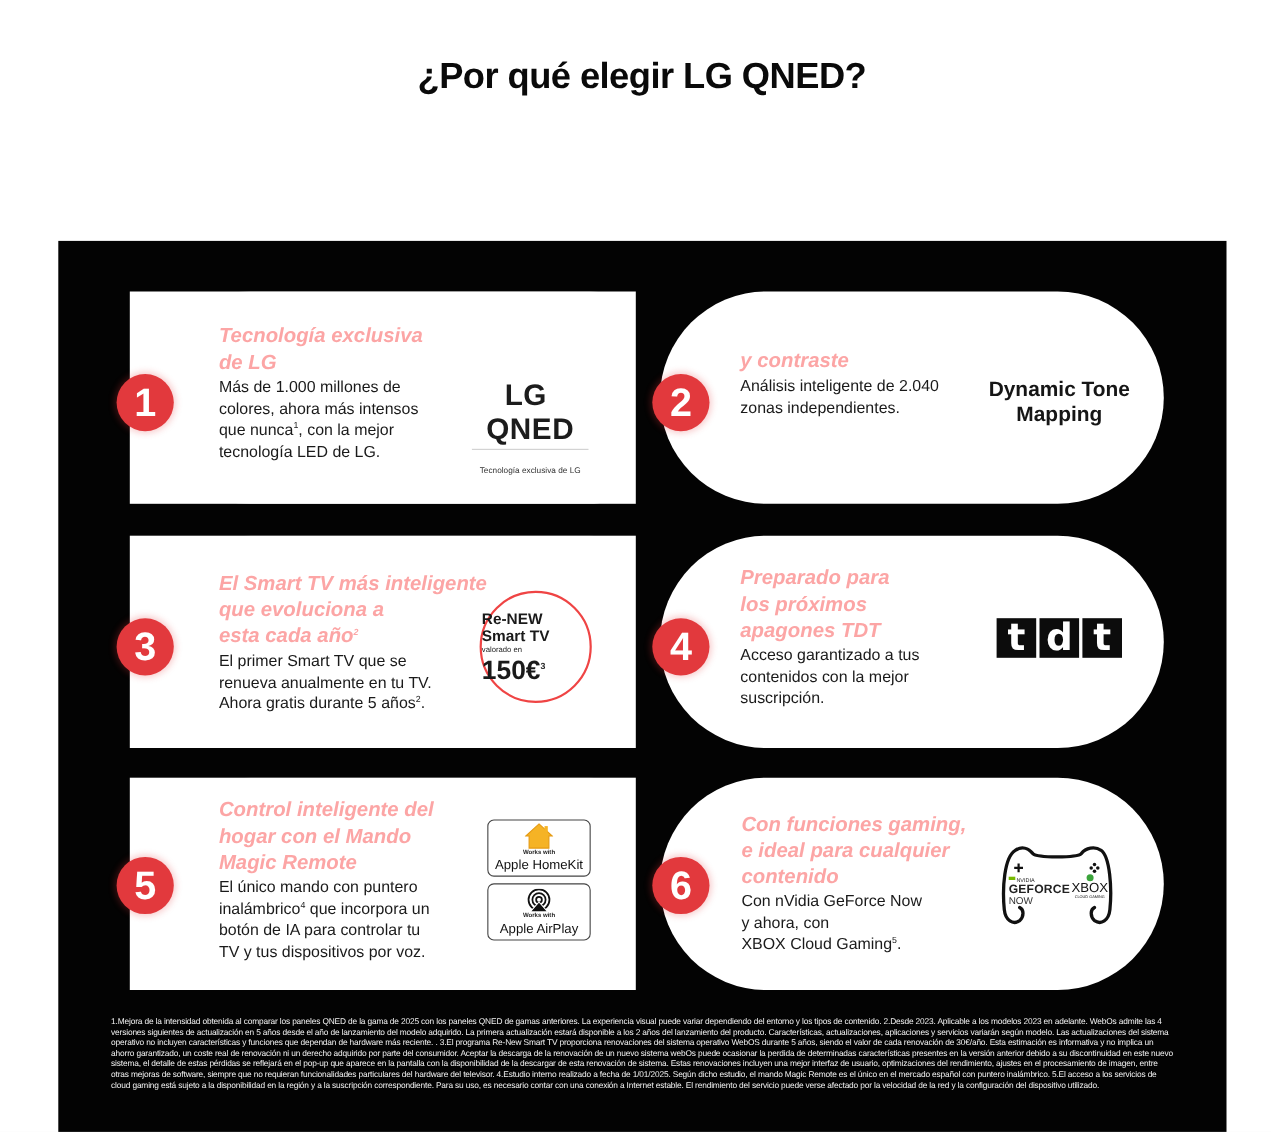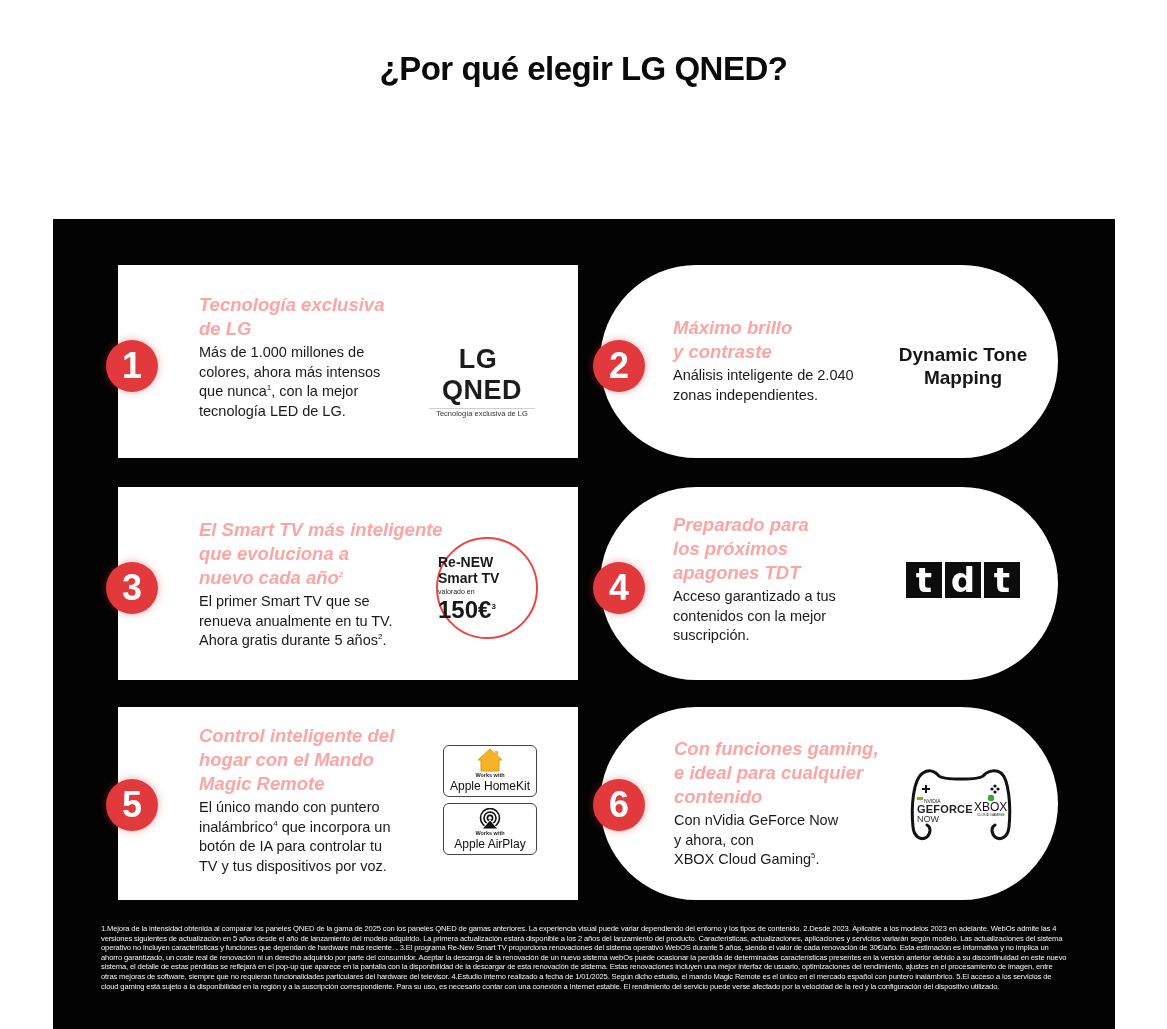--- a/index.html
+++ b/index.html
@@ -42,21 +42,21 @@
     .desc {
       font-size: 14.5px; line-height: 19.5px; color: #1a1a1a; margin-top: 2px;
     }
     sup { font-size: 8px; vertical-align: super; line-height: 0; }
 
     .logo { position: absolute; z-index: 2; }
 
     
     .lgqned-main { font-size: 27px; font-weight: bold; letter-spacing: 0.5px; text-align: center; color: #1c1c1c; }
     .lgqned-main .sp { display: inline-block; width: 8px; }
-    .lgqned-sub { font-size: 7.5px; text-align: center; border-top: 1px solid #cfcfcf; padding-top: 0; margin-top: 2px; color: #333; }
+    .lgqned-sub { font-size: 7.5px; text-align: center; border-top: 1px solid #cfcfcf; padding-top: 14px; margin-top: 2px; color: #333; }
 
     
     .dtm { font-weight: bold; font-size: 19px; line-height: 23px; text-align: center; color: #161616; }
 
     
     .renew {
       width: 102px; height: 102px; border: 2px solid #ef4444; border-radius: 50%;
       display: flex; flex-direction: column; align-items: flex-start; justify-content: center;
       text-align: center; color: #1a1a1a;
     }
@@ -125,21 +125,20 @@
   </div>
   <div class="logo" style="left:376px; top:125px; width:106px;">
     <div class="lgqned-main"><span>LG</span><span class="sp"></span><span>QNED</span></div>
     <div class="lgqned-sub">Tecnología exclusiva de LG</div>
   </div>
 
   <div class="card right" style="top:46px;"></div>
   <div class="num" style="left:540px; top:121px;">2</div>
   <div class="content" style="left:620px; top:97px; width:220px;">
     <div class="heading">
-      <div>Máximo brillo</div>
       <div>y contraste</div>
     </div>
     <div class="desc">
       <div>Análisis inteligente de 2.040</div>
       <div>zonas independientes.</div>
     </div>
   </div>
   <div class="logo dtm" style="left:845px; top:124px; width:130px;">
     <div>Dynamic Tone</div>
     <div>Mapping</div>
@@ -148,21 +147,21 @@
   <div class="card left" style="top:268px;">
     <svg class="shape" width="460" height="193" viewBox="0 0 460 193">
       <path d="M 110 0 L 418 0 C 440 0 458 12 458 30 C 458 58 432 70 432 96 C 432 122 458 136 458 162 C 458 180 440 193 418 193 L 110 193 C 48 193 0 150 0 96 C 0 42 48 0 110 0 Z" fill="#ffffff"></path>
     </svg>
   </div>
   <div class="num" style="left:53px; top:343px;">3</div>
   <div class="content" style="left:146px; top:299px; width:270px;">
     <div class="heading">
       <div>El Smart TV más inteligente</div>
       <div>que evoluciona a</div>
-      <div><span>nuevo cada año</span><sup>2</sup></div>
+      <div><span>esta cada año</span><sup>2</sup></div>
     </div>
     <div class="desc">
       <div>El primer Smart TV que se</div>
       <div>renueva anualmente en tu TV.</div>
       <div><span>Ahora gratis durante 5 años</span><sup>2</sup><span>.</span></div>
     </div>
   </div>
   <div class="logo renew" style="left:383px; top:318px;">
     <div class="l1">Re-NEW</div>
     <div class="l1">Smart TV</div>

